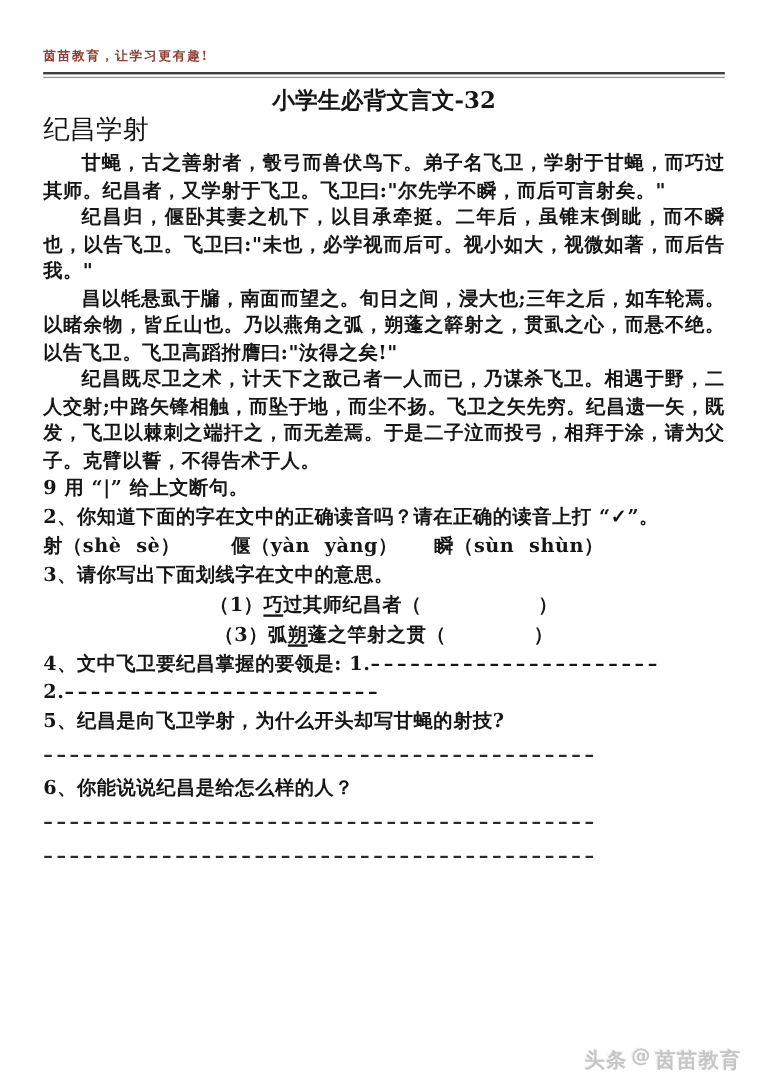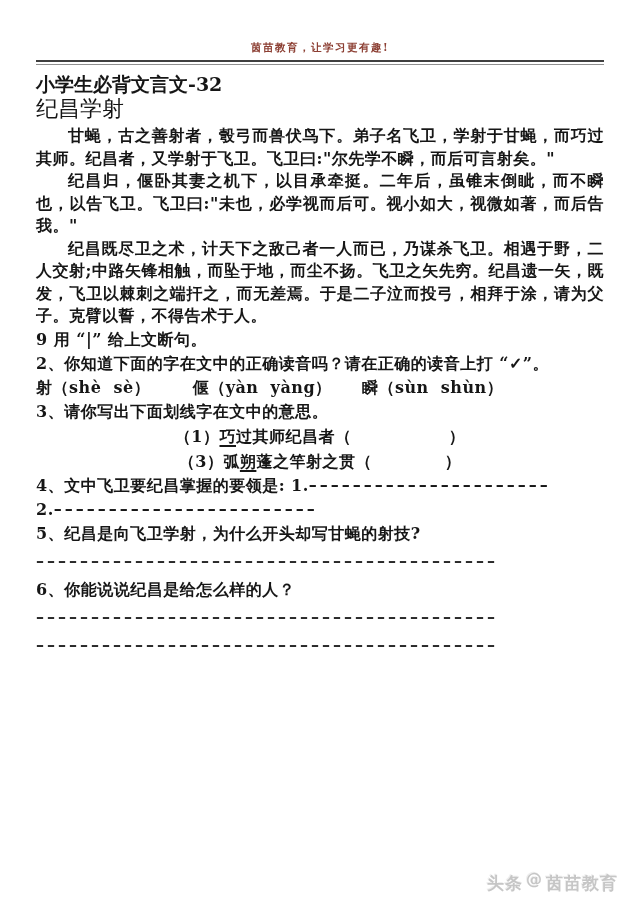--- a/index.html
+++ b/index.html
@@ -9,36 +9,35 @@
     height: 905px;
     margin: 0 auto;
     background: #ffffff;
     box-sizing: border-box;
     padding: 40px 36px 0 36px;
     color: #161616;
     font-family: "DejaVu Serif", "Liberation Serif", serif;
     overflow: hidden;
   }
   .slogan {
-    text-align: center;
     font-size: 10.5px;
     font-weight: bold;
     color: #8c3f33;
     letter-spacing: 1.5px;
     line-height: 14px;
   }
   .header-rule {
     margin-top: 6px;
     height: 2px;
     border-top: 2px solid #3f3f3f;
     border-bottom: 1px solid #909090;
   }
   .title {
     margin: 7px 0 0 0;
-    text-align: left;
+    text-align: center;
     font-size: 19px;
     font-weight: bold;
     line-height: 24px;
   }
   .subtitle {
     margin: 1px 0 5px 0;
     font-size: 22px;
     font-weight: normal;
     line-height: 23px;
   }
@@ -103,20 +102,21 @@
 <div class="page">
 
   <div class="slogan">茵苗教育，让学习更有趣!</div>
   <div class="header-rule"></div>
 
   <h1 class="title">小学生必背文言文-32</h1>
   <h2 class="subtitle">纪昌学射</h2>
 
   <p class="para">甘蝇，古之善射者，彀弓而兽伏鸟下。弟子名飞卫，学射于甘蝇，而巧过其师。纪昌者，又学射于飞卫。飞卫曰:"尔先学不瞬，而后可言射矣。"</p>
   <p class="para">纪昌归，偃卧其妻之机下，以目承牵挺。二年后，虽锥末倒眦，而不瞬也，以告飞卫。飞卫曰:"未也，必学视而后可。视小如大，视微如著，而后告我。"</p>
+  <p class="para">昌以牦悬虱于牖，南面而望之。旬日之间，浸大也;三年之后，如车轮焉。以睹余物，皆丘山也。乃以燕角之弧，朔蓬之簳射之，贯虱之心，而悬不绝。以告飞卫。飞卫高蹈拊膺曰:"汝得之矣!"</p>
   <p class="para">纪昌既尽卫之术，计天下之敌己者一人而已，乃谋杀飞卫。相遇于野，二人交射;中路矢锋相触，而坠于地，而尘不扬。飞卫之矢先穷。纪昌遗一矢，既发，飞卫以棘刺之端扞之，而无差焉。于是二子泣而投弓，相拜于涂，请为父子。克臂以誓，不得告术于人。</p>
 
   <p class="q">9 用 “|” 给上文断句。</p>
   <p class="q">2、你知道下面的字在文中的正确读音吗？请在正确的读音上打 “✓”。</p>
   <p class="q options">射（shè  sè）       偃（yàn  yàng）     瞬（sùn  shùn）</p>
 
   <p class="q">3、请你写出下面划线字在文中的意思。</p>
   <p class="q item"><span>（1）</span><span class="u">巧</span><span>过其师纪昌者（                ）</span></p>
   <p class="q item"><span>（3）弧</span><span class="u">朔</span><span>蓬之竿射之贯（            ）</span></p>
 

